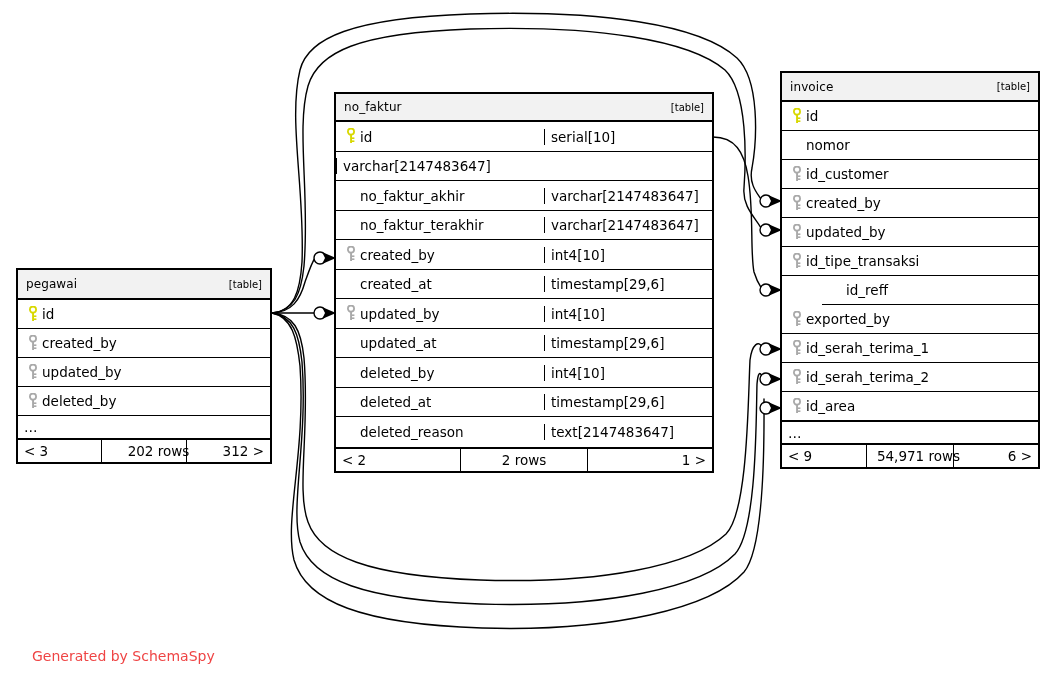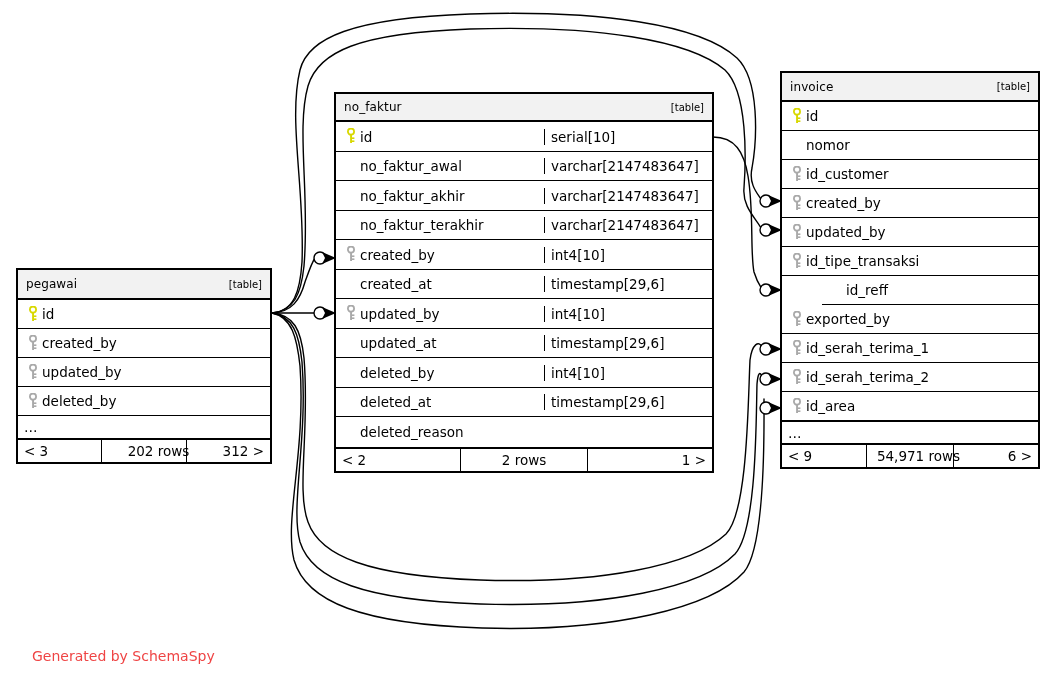--- a/index.html
+++ b/index.html
@@ -277,24 +277,20 @@
             <rect x="6" y="9.4" width="2.4" height="1.6" fill="#d8d800"></rect>
             <rect x="6" y="12.4" width="2.4" height="1.6" fill="#d8d800"></rect>
           </svg>
       </span>
       <span class="colname">id</span>
     </div>
     <div class="cell-type" style="width:168px;">serial[10]</div>
   </div>
 
   <div class="tbl-row" style="height:29px;">
-    <div class="cell-name">
-      <span class="keyslot"></span>
-      <span class="colname">no_faktur_awal</span>
-    </div>
     <div class="cell-type" style="width:168px;">varchar[2147483647]</div>
   </div>
 
   <div class="tbl-row" style="height:30px;">
     <div class="cell-name">
       <span class="keyslot"></span>
       <span class="colname">no_faktur_akhir</span>
     </div>
     <div class="cell-type" style="width:168px;">varchar[2147483647]</div>
   </div>
@@ -367,20 +363,21 @@
       <span class="colname">deleted_at</span>
     </div>
     <div class="cell-type" style="width:168px;">timestamp[29,6]</div>
   </div>
 
   <div class="tbl-row" style="height:30px;border-bottom:none;">
     <div class="cell-name">
       <span class="keyslot"></span>
       <span class="colname">deleted_reason</span>
     </div>
+    <div class="cell-type" style="width:168px;">text[2147483647]</div>
   </div>
 
   <div class="tbl-footer" style="height:24px;">
     <div class="foot-cell foot-left" style="width:33%;">&lt; 2</div>
     <div class="foot-cell foot-mid" style="width:34%;">2 rows</div>
     <div class="foot-cell foot-right" style="width:33%;">1 &gt;</div>
   </div>
 </div>
 
 <div class="erd-table" id="tbl-invoice" style="left:780px; top:71px; width:260px;">

